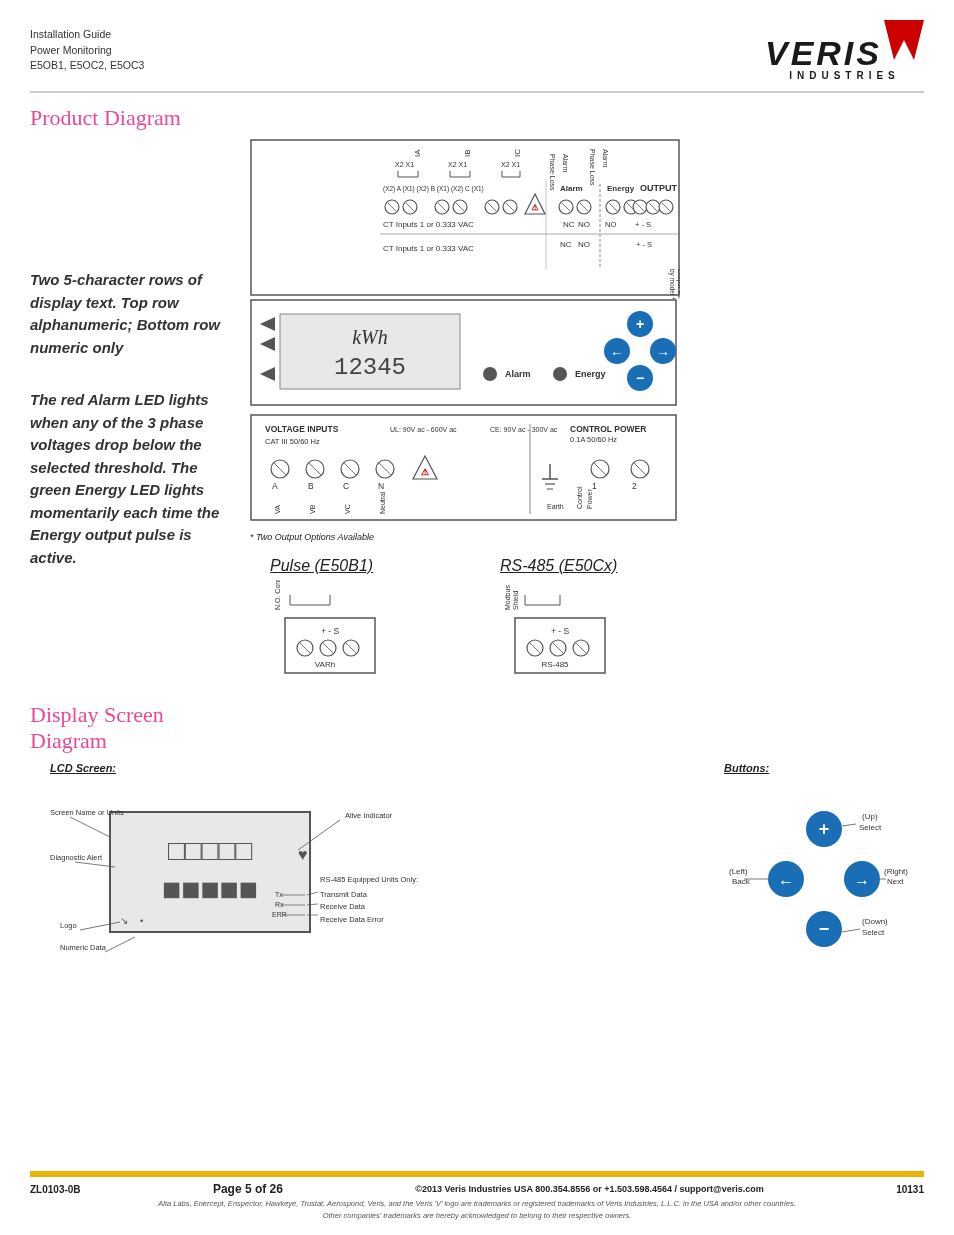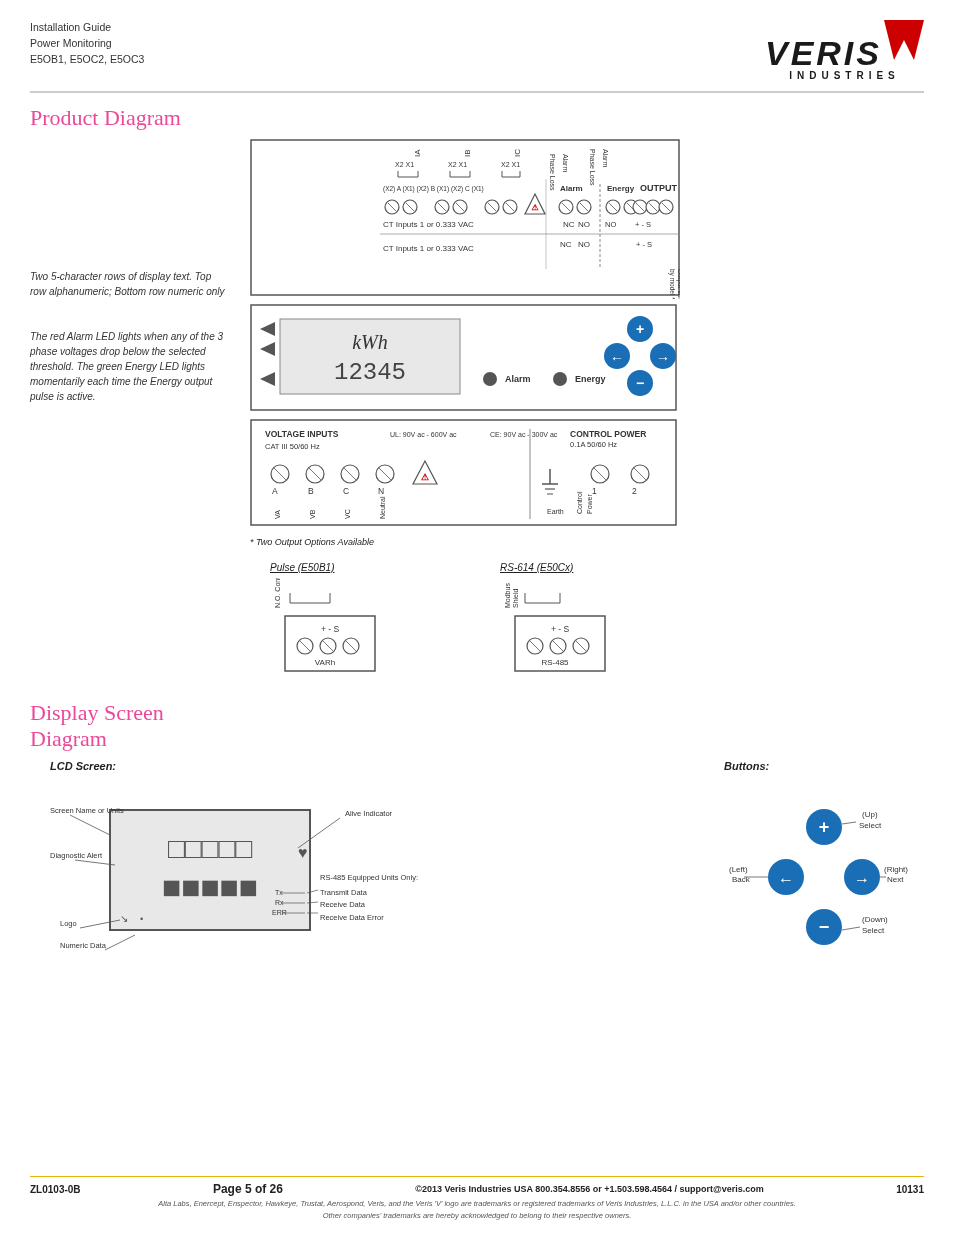--- a/index.html
+++ b/index.html
@@ -17,21 +17,21 @@
       width: 954px;
       min-height: 1235px;
       padding: 20px 30px 20px 30px;
       position: relative;
     }
 
     
     .header {
       display: flex;
       justify-content: space-between;
-      align-items: flex-start;
+      align-items: center;
       margin-bottom: 10px;
     }
     .header-left {
       font-size: 10.5px;
       line-height: 1.5;
       color: #333;
     }
     .veris-industries {
       display: flex;
       flex-direction: column;
@@ -58,60 +58,62 @@
     
     .product-diagram-section {
       display: flex;
       margin-bottom: 20px;
     }
 
     .diagram-left-labels {
       width: 200px;
       flex-shrink: 0;
       padding-top: 130px;
-      font-size: 10px;
+      font-size: 15px;
       font-style: italic;
       line-height: 1.5;
       color: #333;
+      font-weight: bold;
     }
 
     
     .output-section {
       display: flex;
       gap: 30px;
       margin-top: 15px;
       margin-left: 20px;
     }
 
     .output-title {
-      font-size: 10px;
+      font-size: 16px;
       text-decoration: underline;
       font-style: italic;
       margin-bottom: 5px;
     }
 
     
     .display-screen-section {
       margin-top: 20px;
     }
 
     .lcd-label {
       font-style: italic;
       font-size: 11px;
       margin-bottom: 8px;
       font-weight: bold;
+      text-decoration: underline;
     }
 
     
     .footer {
       position: absolute;
       bottom: 15px;
       left: 30px;
       right: 30px;
-      border-top: 1px solid #eab308;
+      border-top: 6px solid #eab308;
       padding-top: 5px;
     }
     .footer-main {
       display: flex;
       justify-content: space-between;
       align-items: center;
       font-size: 10px;
       font-weight: bold;
     }
     .footer-sub {
@@ -250,21 +252,21 @@
         <text x="420" y="130" font-size="6.5" fill="#333" transform="rotate(90 420 130)">by model *</text>
 
         <line x1="130" y1="95" x2="430" y2="95" stroke="#888" stroke-width="0.7"></line>
 
         <text x="133" y="112" font-size="8" fill="#333">CT Inputs  1 or 0.333 VAC</text>
         <text x="310" y="108" font-size="8" fill="#333">NC</text>
         <text x="328" y="108" font-size="8" fill="#333">NO</text>
         <text x="386" y="108" font-size="7.5" fill="#333">+ - S</text>
       </svg>
 
-      <div style="position:relative; margin-top:5px;text-align:center;">
+      <div style="position:relative; text-align:center;">
         <svg width="430" height="110" viewBox="0 0 430 110" style="display:block;">
           <rect x="1" y="1" width="425" height="105" fill="white" stroke="#555" stroke-width="1.5"></rect>
 
           <polygon points="10,25 25,18 25,32" fill="#555"></polygon>
           <polygon points="10,45 25,38 25,52" fill="#555"></polygon>
           <polygon points="10,75 25,68 25,82" fill="#555"></polygon>
 
           <rect x="30" y="15" width="180" height="75" fill="#e8e8e8" stroke="#888" stroke-width="1"></rect>
 
           <text x="120" y="45" font-size="20" fill="#333" text-anchor="middle" font-style="italic" font-family="serif">kWh</text>
@@ -364,21 +366,21 @@
             <line x1="30" y1="63" x2="40" y2="73" stroke="#555" stroke-width="0.8"></line>
             <circle cx="58" cy="68" r="8" fill="white" stroke="#555" stroke-width="1.2"></circle>
             <line x1="53" y1="63" x2="63" y2="73" stroke="#555" stroke-width="0.8"></line>
             <circle cx="81" cy="68" r="8" fill="white" stroke="#555" stroke-width="1.2"></circle>
             <line x1="76" y1="63" x2="86" y2="73" stroke="#555" stroke-width="0.8"></line>
             <text x="55" y="87" font-size="8" text-anchor="middle" fill="#333">VARh</text>
           </svg>
         </div>
 
         <div style="margin-left:80px;">
-          <div class="output-title">RS-614 (E50Cx)</div>
+          <div class="output-title">RS-485 (E50Cx)</div>
           <svg width="120" height="100" viewBox="0 0 120 100">
 
             <text x="10" y="30" font-size="7" fill="#333" transform="rotate(-90 10 30)">Modbus</text>
             <text x="18" y="30" font-size="7" fill="#333" transform="rotate(-90 18 30)">Shield</text>
 
             <line x1="25" y1="15" x2="25" y2="25" stroke="#555" stroke-width="1"></line>
             <line x1="25" y1="25" x2="60" y2="25" stroke="#555" stroke-width="1"></line>
             <line x1="60" y1="15" x2="60" y2="25" stroke="#555" stroke-width="1"></line>
 
             <rect x="15" y="38" width="90" height="55" fill="white" stroke="#555" stroke-width="1.5"></rect>

